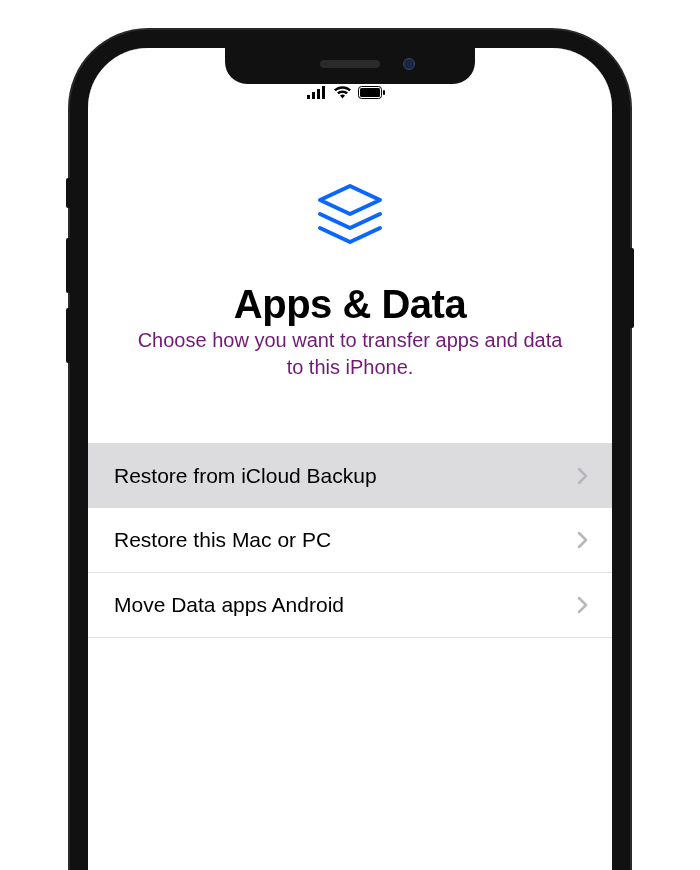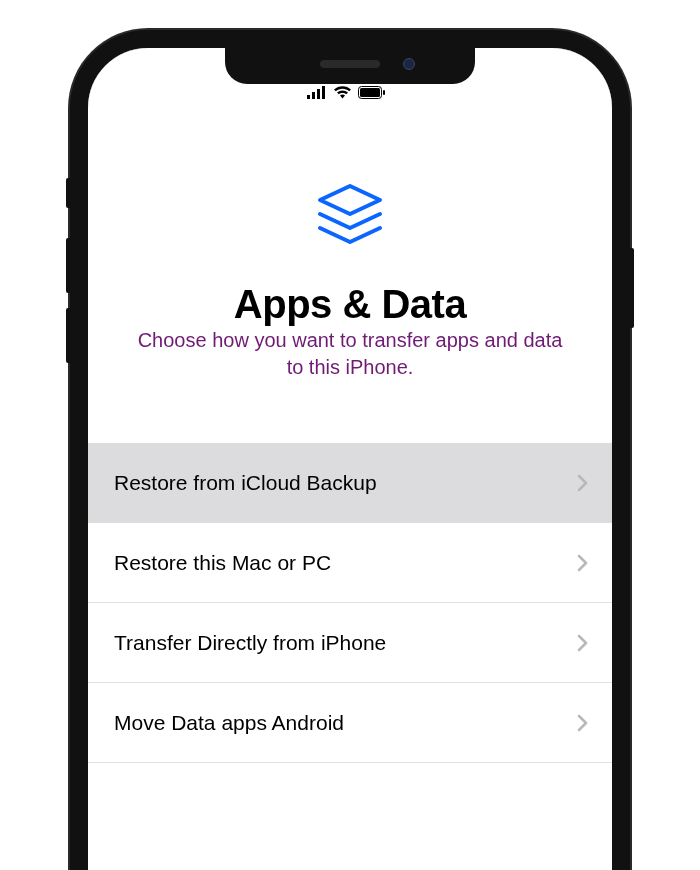--- a/index.html
+++ b/index.html
@@ -98,21 +98,21 @@
       font-size: 20px;
       color: #701a75;
       line-height: 1.35;
       padding: 0 40px;
       font-weight: 400;
     }
     .options {
       margin-top: 62px;
     }
     .option-row {
-      height: 80px;
+      height: 65px;
       display: flex;
       justify-content: space-between;
       align-items: center;
       padding: 0 24px 0 26px;
       border-bottom: 1px solid #e2e2e5;
       cursor: pointer;
     }
     .option-row.selected {
       background: #dcdcdf;
       border-bottom: none;
@@ -192,28 +192,20 @@
         </div>
         <div class="option-row">
           <span class="label">Restore this Mac or PC</span>
           <span class="chevron-wrap">
             <svg width="11" height="18" viewBox="0 0 11 18">
                 <path d="M2 2 L9 9 L2 16" stroke="currentColor" stroke-width="2.5" fill="none" stroke-linecap="round" stroke-linejoin="round"></path>
               </svg>
           </span>
         </div>
         <div class="option-row">
-          <span class="label">Transfer Directly from iPhone</span>
-          <span class="chevron-wrap">
-            <svg width="11" height="18" viewBox="0 0 11 18">
-                <path d="M2 2 L9 9 L2 16" stroke="currentColor" stroke-width="2.5" fill="none" stroke-linecap="round" stroke-linejoin="round"></path>
-              </svg>
-          </span>
-        </div>
-        <div class="option-row">
           <span class="label">Move Data apps Android</span>
           <span class="chevron-wrap">
             <svg width="11" height="18" viewBox="0 0 11 18">
                 <path d="M2 2 L9 9 L2 16" stroke="currentColor" stroke-width="2.5" fill="none" stroke-linecap="round" stroke-linejoin="round"></path>
               </svg>
           </span>
         </div>
       </div>
     </div>
   </div>

